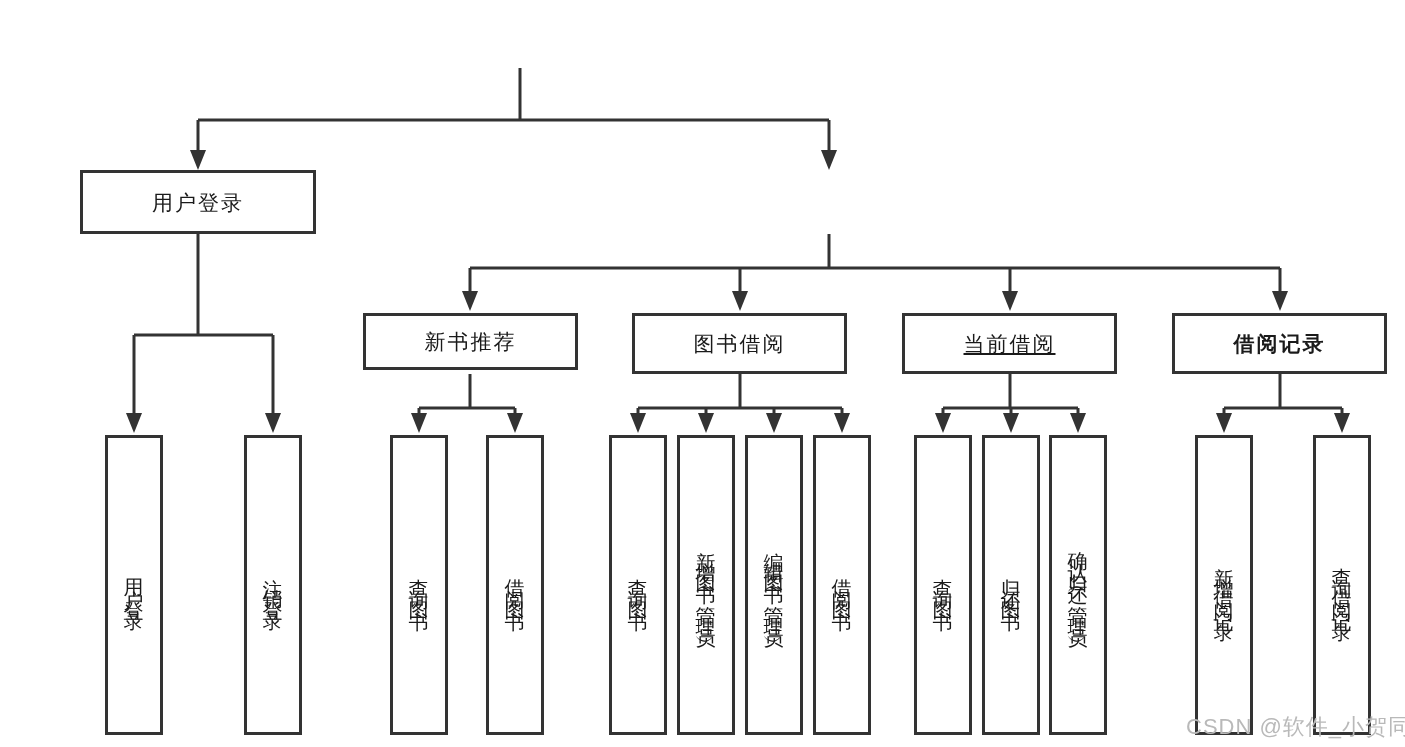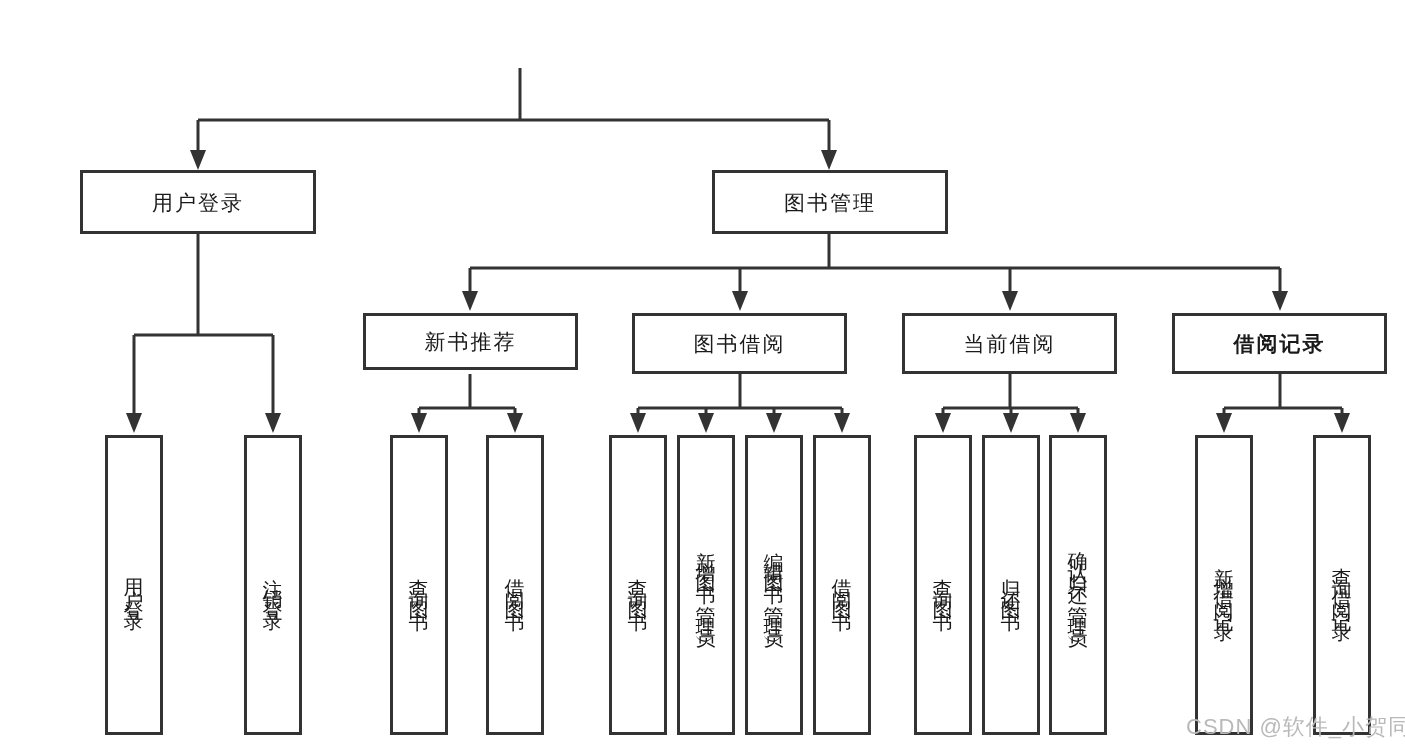--- a/index.html
+++ b/index.html
@@ -119,25 +119,24 @@
       <polygon points="1003,413 1019,413 1011,433"></polygon>
       <polygon points="1070,413 1086,413 1078,433"></polygon>
 
       <polygon points="1216,413 1232,413 1224,433"></polygon>
       <polygon points="1334,413 1350,413 1342,433"></polygon>
     </g>
   </svg>
 
 
   <div class="node h" style="left:80px; top:170px; width:236px; height:64px;">用户登录</div>
-  <div class="node h" style="left:712px; top:170px; width:236px; height:64px;">图书管理</div>
 
   <div class="node h" style="left:363px; top:313px; width:215px; height:57px;">新书推荐</div>
   <div class="node h" style="left:632px; top:313px; width:215px; height:61px;">图书借阅</div>
-  <div class="node h" style="left:902px; top:313px; width:215px; height:61px;">当前借阅</div>
+  <div class="node h" style="left:902px; top:313px; width:215px; height:61px;text-decoration:underline;">当前借阅</div>
   <div class="node h" style="left:1172px; top:313px; width:215px; height:61px;font-weight:bold;">借阅记录</div>
 
   <div class="node v" style="left:105px;">用户登录</div>
   <div class="node v" style="left:244px;">注销登录</div>
 
   <div class="node v" style="left:390px;">查询图书</div>
   <div class="node v" style="left:486px;">借阅图书</div>
 
   <div class="node v" style="left:609px;">查询图书</div>
   <div class="node v" style="left:677px;">新增图书（管理员）</div>

